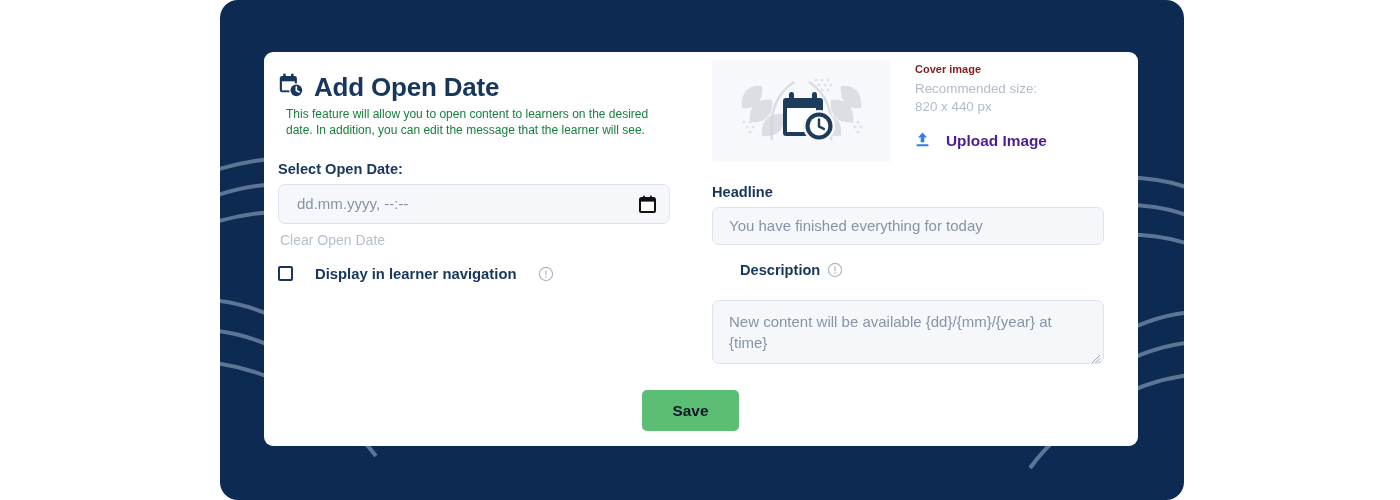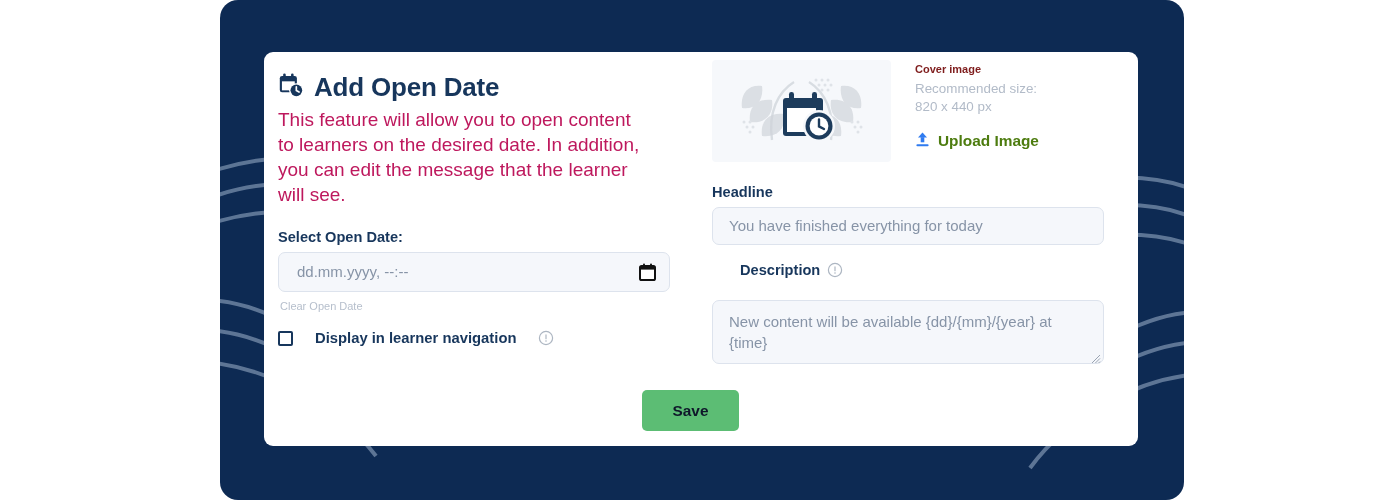--- a/index.html
+++ b/index.html
@@ -72,24 +72,24 @@
     margin: 0 0 2px 0;
   }
   .title-text {
     font-size: 26px;
     font-weight: bold;
     color: #17365c;
     letter-spacing: -0.2px;
     line-height: 1.1;
   }
   .intro {
-    font-size: 19px;
+    font-size: 12px;
     line-height: 1.32;
-    color: #be185d;
-    margin: 4px 0 0 0;
+    color: #15803d;
+    margin: 4px 0 0 8px;
     width: 368px;
   }
 
   
   .field-label {
     font-size: 14.6px;
     font-weight: bold;
     color: #17365c;
     margin: 0 0 7px 0;
     display: flex;
@@ -123,21 +123,21 @@
     right: 14px;
     top: 50%;
     transform: translateY(-50%);
     width: 18px;
     height: 20px;
     display: flex;
     align-items: center;
     justify-content: center;
   }
   .clear-link {
-    font-size: 11px;
+    font-size: 14px;
     color: #b6bfcc;
     margin: 8px 0 0 2px;
     display: block;
   }
 
   .check-row {
     display: flex;
     align-items: center;
     gap: 22px;
     margin-top: 18px;
@@ -182,22 +182,22 @@
   .cover-sub {
     font-size: 13.4px;
     color: #b2bbc8;
     line-height: 1.33;
     margin: 0;
   }
   .upload-link {
     margin-top: 15px;
     display: flex;
     align-items: center;
-    gap: 8px;
-    color: #4d7c0f;
+    gap: 16px;
+    color: #4c1d95;
     font-size: 15.4px;
     font-weight: bold;
   }
 
   .inp-text {
     width: 392px;
     height: 38px;
     padding: 0 16px;
     line-height: 36px;
     color: #8794a7;

